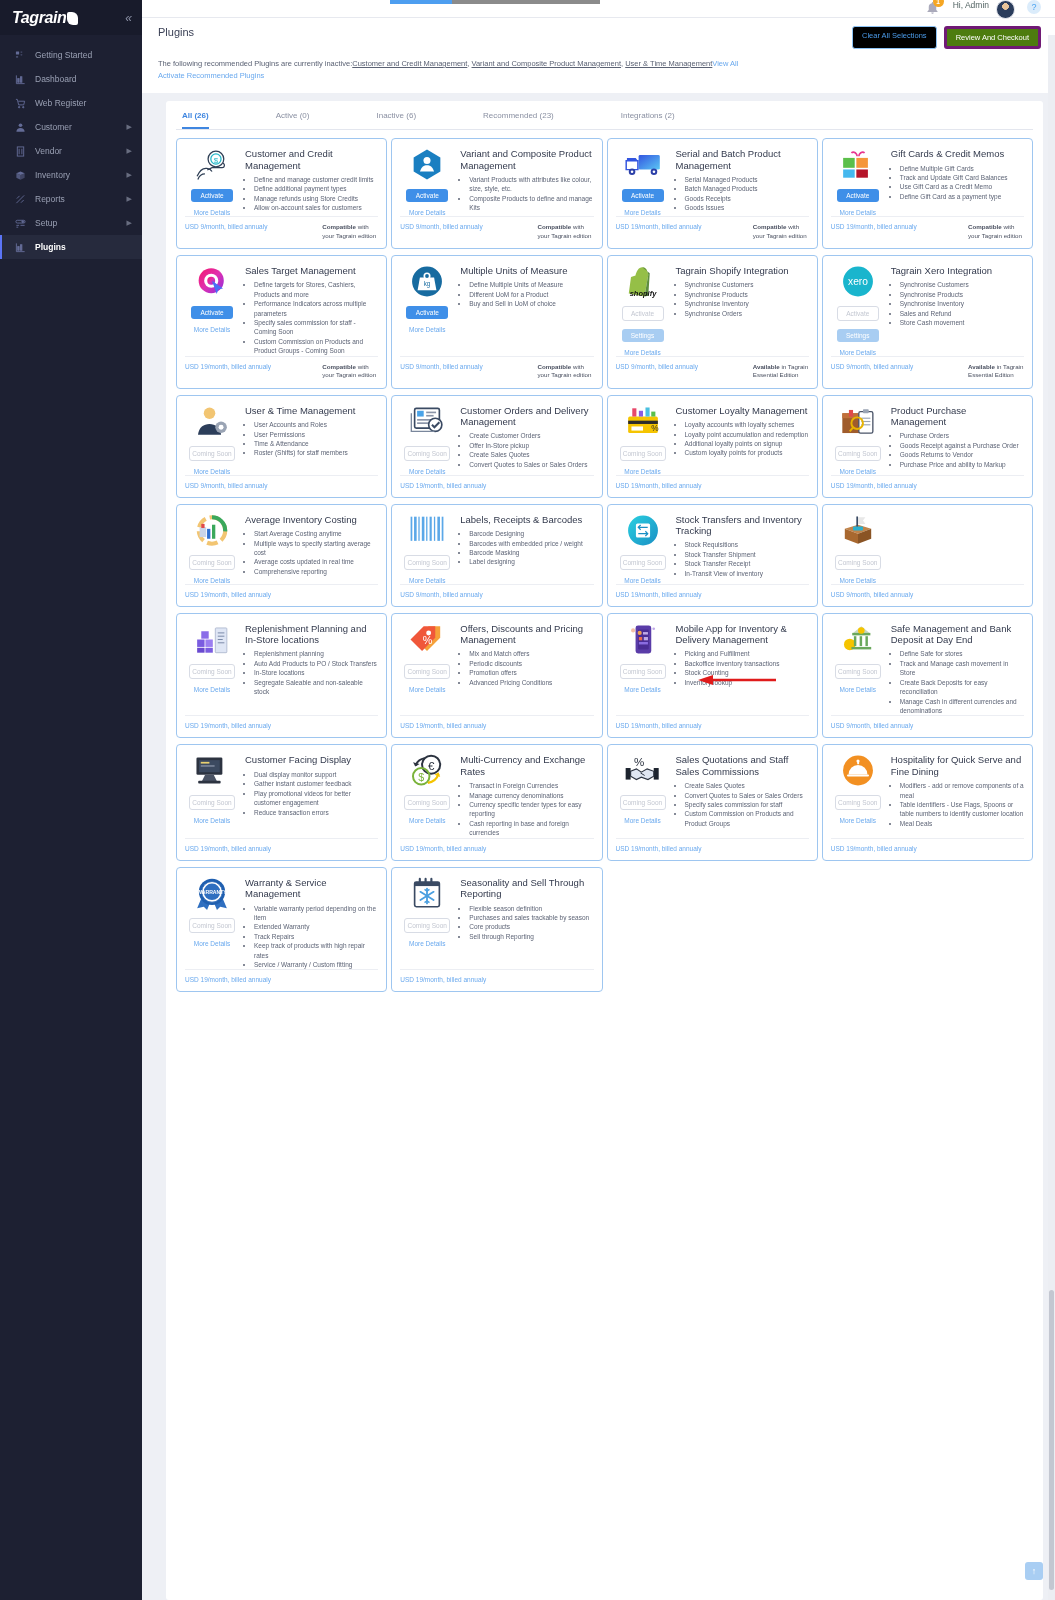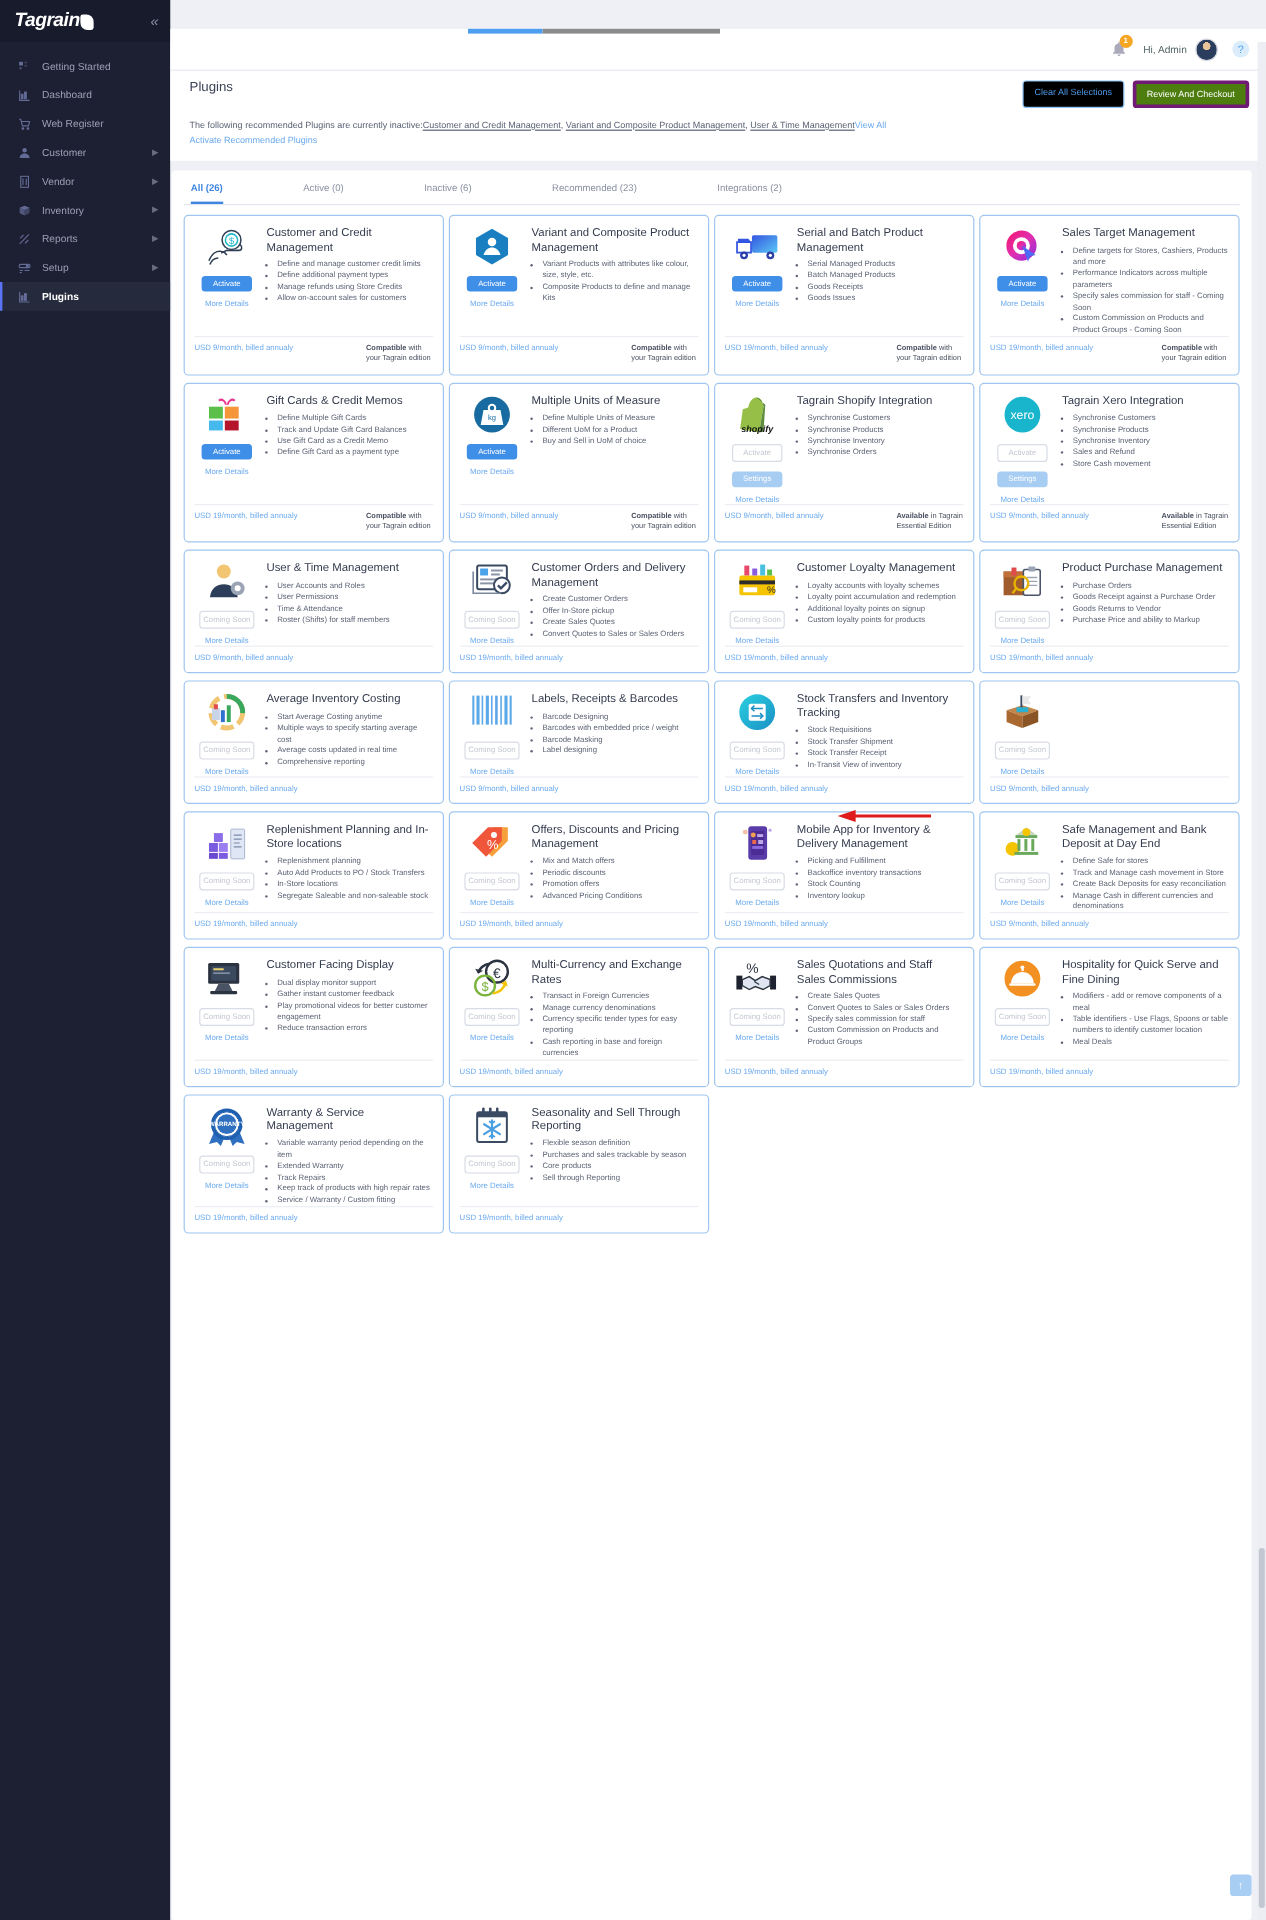--- a/index.html
+++ b/index.html
@@ -35,22 +35,22 @@
   .nav-item.active::before {
     content:''; position:absolute; left:0; top:0; bottom:0; width:2px; background:#5b74f5;
   }
   .nav-ico { width: 13px; height: 11px; margin-right: 8px; flex:0 0 13px; opacity:.75; }
   .nav-ico svg { display:block; width:100%; height:100%; }
   .nav-caret { margin-left: auto; font-size: 7px; opacity: .6; }
 
   
   .main { flex: 1; display: flex; flex-direction: column; background:#eef0f5; min-width:0; position:relative;}
   .topbar {
-    height: 35px; background: #fff; display:flex; align-items:center; justify-content:flex-end;
-    padding-right: 14px; border-bottom: 1px solid #e7e9ef; position:relative;margin-top:24px;
+    height: 18px; background: #fff; display:flex; align-items:flex-start; justify-content:flex-end;
+    padding-right: 14px; border-bottom: 1px solid #e7e9ef; position:relative;
   }
   .topbar-tabstub {
     position:absolute; left:310px; top:0; width:148px; height:4px; background:#8b8b8b;
   }
   .topbar-tabstub::before{ content:''; position:absolute; left:-62px; top:0; width:62px; height:4px; background:#4d9ef0;}
   .bell { position: relative; width: 16px; height: 16px; margin-right: 12px; cursor:pointer; }
   .bell svg { width: 15px; height: 15px; display:block; fill:#aab; }
   .bell-badge {
     position:absolute; top:-4px; right:-3px; min-width: 11px; height: 11px; border-radius: 50%;
     background: #f5a623; color:#fff; font-size: 6.5px; font-weight:700;
@@ -77,21 +77,21 @@
     font-family:"Liberation Sans", sans-serif;
   }
   .btn-outline { background:#000000; border:1px solid #8dc3f5; color:#4b9ae8; }
   .btn-primary { background:#4d7c0f; border:3px solid #701a75; color:#fff; }
   .ph-note { margin-top: 9px; font-size: 7.5px; color:#5b6274; line-height: 1.55; max-width: 640px;}
   .ph-note a { color:#5b6274; text-decoration: underline; cursor:pointer; }
   .ph-note a.blue { color:#6aa9ee; text-decoration:none; }
   .ph-note .act { color:#6aa9ee; cursor:pointer; display:inline-block; }
 
   
-  .content { flex:1; padding: 8px 12px 0 1px; overflow:hidden; }
+  .content { flex:1; padding: 8px 12px 0 24px; overflow:hidden; }
   .panel { background:#fff; border-radius: 3px; padding: 0 10px 10px 10px; height: 100%; }
   .tabs { display:flex; border-bottom: 1px solid #e3e6ee; padding-left: 6px;}
   .tab {
     font-size: 8px; color:#8a90a2; padding: 10px 0 7px 0; margin-right: 67px; cursor:pointer;
     border-bottom: 2px solid transparent; white-space:nowrap;
   }
   .tab.active { color:#3f86e0; border-bottom-color:#3f86e0; font-weight:700; }
 
   .grid {
     display: grid; grid-template-columns: repeat(4, 1fr); gap: 6px 4px; padding-top: 8px;
@@ -381,20 +381,50 @@
               </div>
               <div class="card-foot">
                 <div class="price">USD 19/month, billed annualy</div>
                 <div class="compat"><b>Compatible</b><span> with your Tagrain edition</span></div>
               </div>
             </div>
             <div class="card">
               <div class="card-top">
                 <div class="card-left">
                   <div class="card-icon">
+                    <svg viewBox="0 0 44 40">
+                      <path d="M14 6c3-3 7 1 7 4M30 6c-3-3-7 1-7 4" stroke="#e8368f" stroke-width="2" fill="none"></path>
+                      <rect x="4" y="12" width="14" height="12" fill="#5bbf4a"></rect>
+                      <rect x="20" y="12" width="14" height="12" fill="#f5963a"></rect>
+                      <rect x="4" y="26" width="14" height="10" fill="#45b8ee"></rect>
+                      <rect x="20" y="26" width="14" height="10" fill="#b5152a"></rect>
+                    </svg>
+                  </div>
+                  <div class="act-btn">Activate</div>
+                  <div class="more">More Details</div>
+                </div>
+                <div class="card-right">
+                  <div class="card-title">Gift Cards &amp; Credit Memos</div>
+                  <ul class="feat">
+                    <li>Define Multiple Gift Cards</li>
+                    <li>Track and Update Gift Card Balances</li>
+                    <li>Use Gift Card as a Credit Memo</li>
+                    <li>Define Gift Card as a payment type</li>
+                  </ul>
+                </div>
+              </div>
+              <div class="card-foot">
+                <div class="price">USD 19/month, billed annualy</div>
+                <div class="compat"><b>Compatible</b><span> with your Tagrain edition</span></div>
+              </div>
+            </div>
+            <div class="card">
+              <div class="card-top">
+                <div class="card-left">
+                  <div class="card-icon">
                     <svg viewBox="0 0 44 42">
                       <defs>
                         <linearGradient id="tgt" x1="0" y1="0" x2="1" y2="1">
                           <stop offset="0" stop-color="#f5156c"></stop>
                           <stop offset=".5" stop-color="#e02fb0"></stop>
                           <stop offset="1" stop-color="#8b2fe0"></stop>
                         </linearGradient>
                       </defs>
                       <circle cx="21" cy="20" r="16" fill="url(#tgt)"></circle>
                       <circle cx="21" cy="20" r="9" fill="#fff"></circle>
@@ -405,50 +435,20 @@
                   <div class="act-btn">Activate</div>
                   <div class="more">More Details</div>
                 </div>
                 <div class="card-right">
                   <div class="card-title">Sales Target Management</div>
                   <ul class="feat">
                     <li>Define targets for Stores, Cashiers, Products and more</li>
                     <li>Performance Indicators across multiple parameters</li>
                     <li>Specify sales commission for staff - Coming Soon</li>
                     <li>Custom Commission on Products and Product Groups - Coming Soon</li>
-                  </ul>
-                </div>
-              </div>
-              <div class="card-foot">
-                <div class="price">USD 19/month, billed annualy</div>
-                <div class="compat"><b>Compatible</b><span> with your Tagrain edition</span></div>
-              </div>
-            </div>
-            <div class="card">
-              <div class="card-top">
-                <div class="card-left">
-                  <div class="card-icon">
-                    <svg viewBox="0 0 44 40">
-                      <path d="M14 6c3-3 7 1 7 4M30 6c-3-3-7 1-7 4" stroke="#e8368f" stroke-width="2" fill="none"></path>
-                      <rect x="4" y="12" width="14" height="12" fill="#5bbf4a"></rect>
-                      <rect x="20" y="12" width="14" height="12" fill="#f5963a"></rect>
-                      <rect x="4" y="26" width="14" height="10" fill="#45b8ee"></rect>
-                      <rect x="20" y="26" width="14" height="10" fill="#b5152a"></rect>
-                    </svg>
-                  </div>
-                  <div class="act-btn">Activate</div>
-                  <div class="more">More Details</div>
-                </div>
-                <div class="card-right">
-                  <div class="card-title">Gift Cards &amp; Credit Memos</div>
-                  <ul class="feat">
-                    <li>Define Multiple Gift Cards</li>
-                    <li>Track and Update Gift Card Balances</li>
-                    <li>Use Gift Card as a Credit Memo</li>
-                    <li>Define Gift Card as a payment type</li>
                   </ul>
                 </div>
               </div>
               <div class="card-foot">
                 <div class="price">USD 19/month, billed annualy</div>
                 <div class="compat"><b>Compatible</b><span> with your Tagrain edition</span></div>
               </div>
             </div>
             <div class="card">
               <div class="card-top">

